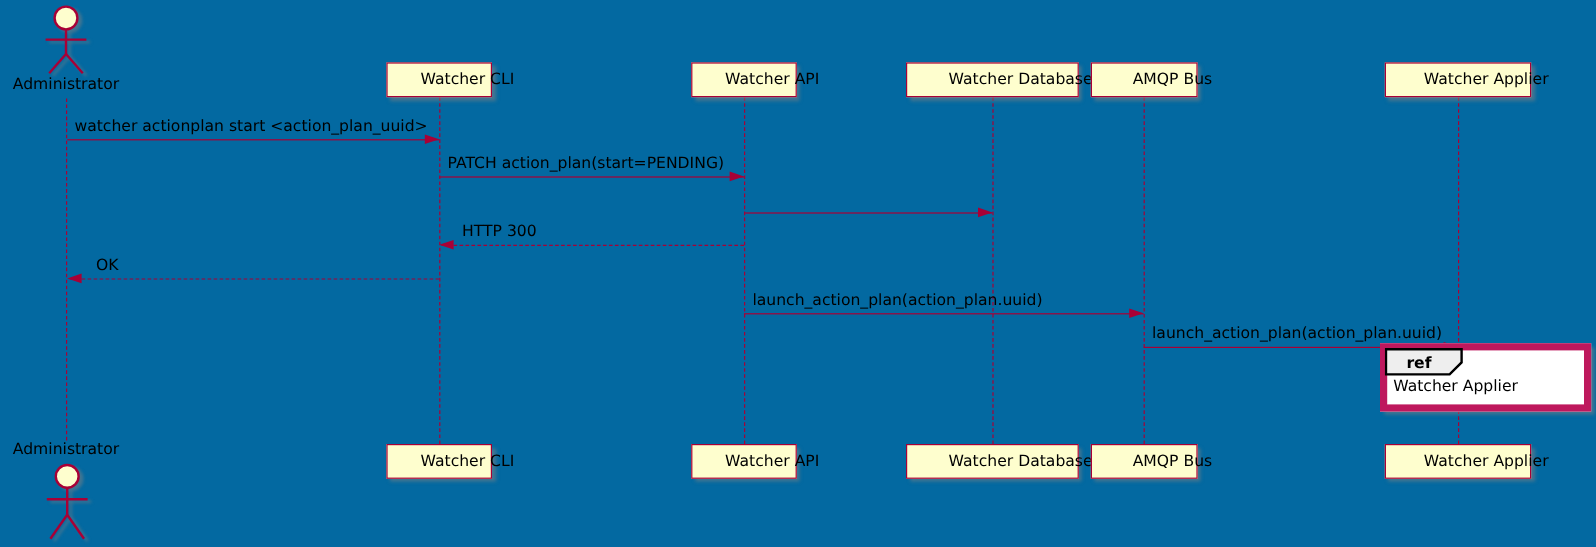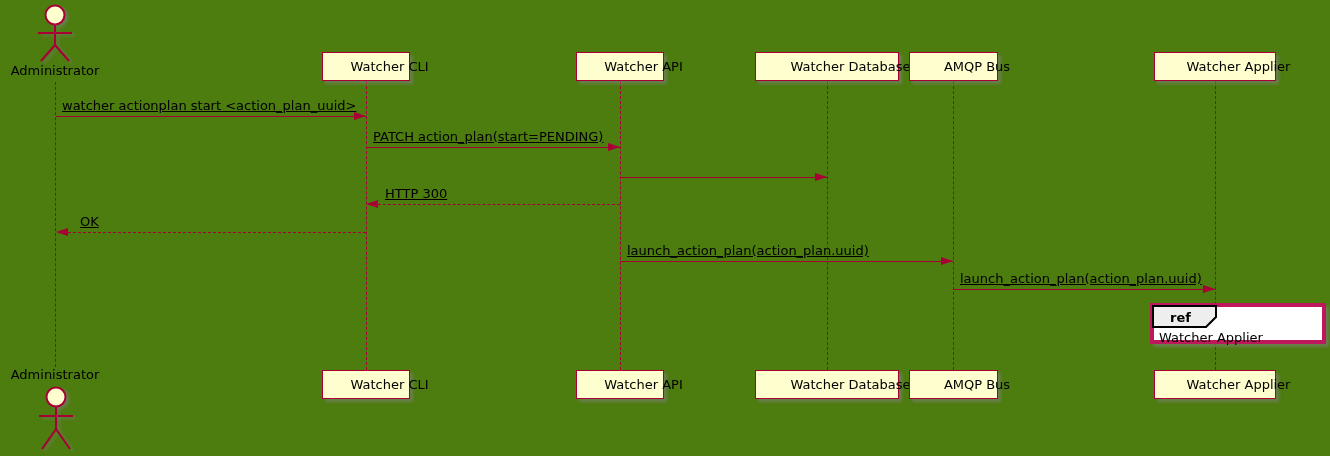--- a/index.html
+++ b/index.html
@@ -1,38 +1,38 @@
 <!DOCTYPE html>
 <html><head>
 <meta charset="utf-8">
 <style>
   html,body{margin:0;padding:0;background:#ffffff;}
   body{font-family:"DejaVu Sans","Liberation Sans",sans-serif;font-size:13px;color:#000;}
-  .canvas{position:relative;width:1330px;height:456px;background:#4d7c0f;overflow:hidden;}
+  .canvas{position:relative;width:1330px;height:456px;background:#0369a1;overflow:hidden;}
 
   .lifeline{position:absolute;width:0;border-left:1px dashed #A80036;z-index:1;}
 
   .pbox{position:absolute;box-sizing:border-box;height:29px;background:#FEFECE;
         border:1.5px solid #A80036;display:flex;align-items:center;justify-content:center;
         box-shadow:3px 3px 3px rgba(130,130,130,0.55);z-index:2;white-space:nowrap;padding-left:47px;}
 
   .actor-label{position:absolute;width:110px;text-align:center;z-index:2;}
   .actor-svg{position:absolute;z-index:2;filter:drop-shadow(3px 2px 1.5px rgba(130,130,130,0.5));}
 
-  .msg-label{position:absolute;white-space:nowrap;z-index:2;text-decoration:underline;}
+  .msg-label{position:absolute;white-space:nowrap;z-index:2;}
   .msg-line{position:absolute;height:0;z-index:2;}
   .msg-line.solid{border-top:1px solid #A80036;}
   .msg-line.dashed{border-top:1px dashed #A80036;}
   .ah-r{position:absolute;width:0;height:0;border-top:4px solid transparent;
         border-bottom:4px solid transparent;border-left:12px solid #A80036;z-index:2;}
   .ah-l{position:absolute;width:0;height:0;border-top:4px solid transparent;
         border-bottom:4px solid transparent;border-right:12px solid #A80036;z-index:2;}
 
-  .refbox{position:absolute;left:1150px;top:303px;width:176px;height:41px;box-sizing:border-box;
-          background:#fff;border:4px solid #be185d;z-index:3;
+  .refbox{position:absolute;left:1150px;top:286px;width:176px;height:57px;box-sizing:border-box;
+          background:#fff;border:6px solid #be185d;z-index:3;
           box-shadow:3px 3px 3px rgba(130,130,130,0.55);}
   .ref-tab{position:absolute;left:-2px;top:-2px;z-index:4;}
   .ref-body{position:absolute;left:5px;top:23px;line-height:16px;white-space:nowrap;}
 </style>
 </head>
 <body>
 
 <div class="canvas">
 
   <div class="lifeline" style="left:55px;top:82px;height:285px"></div>

